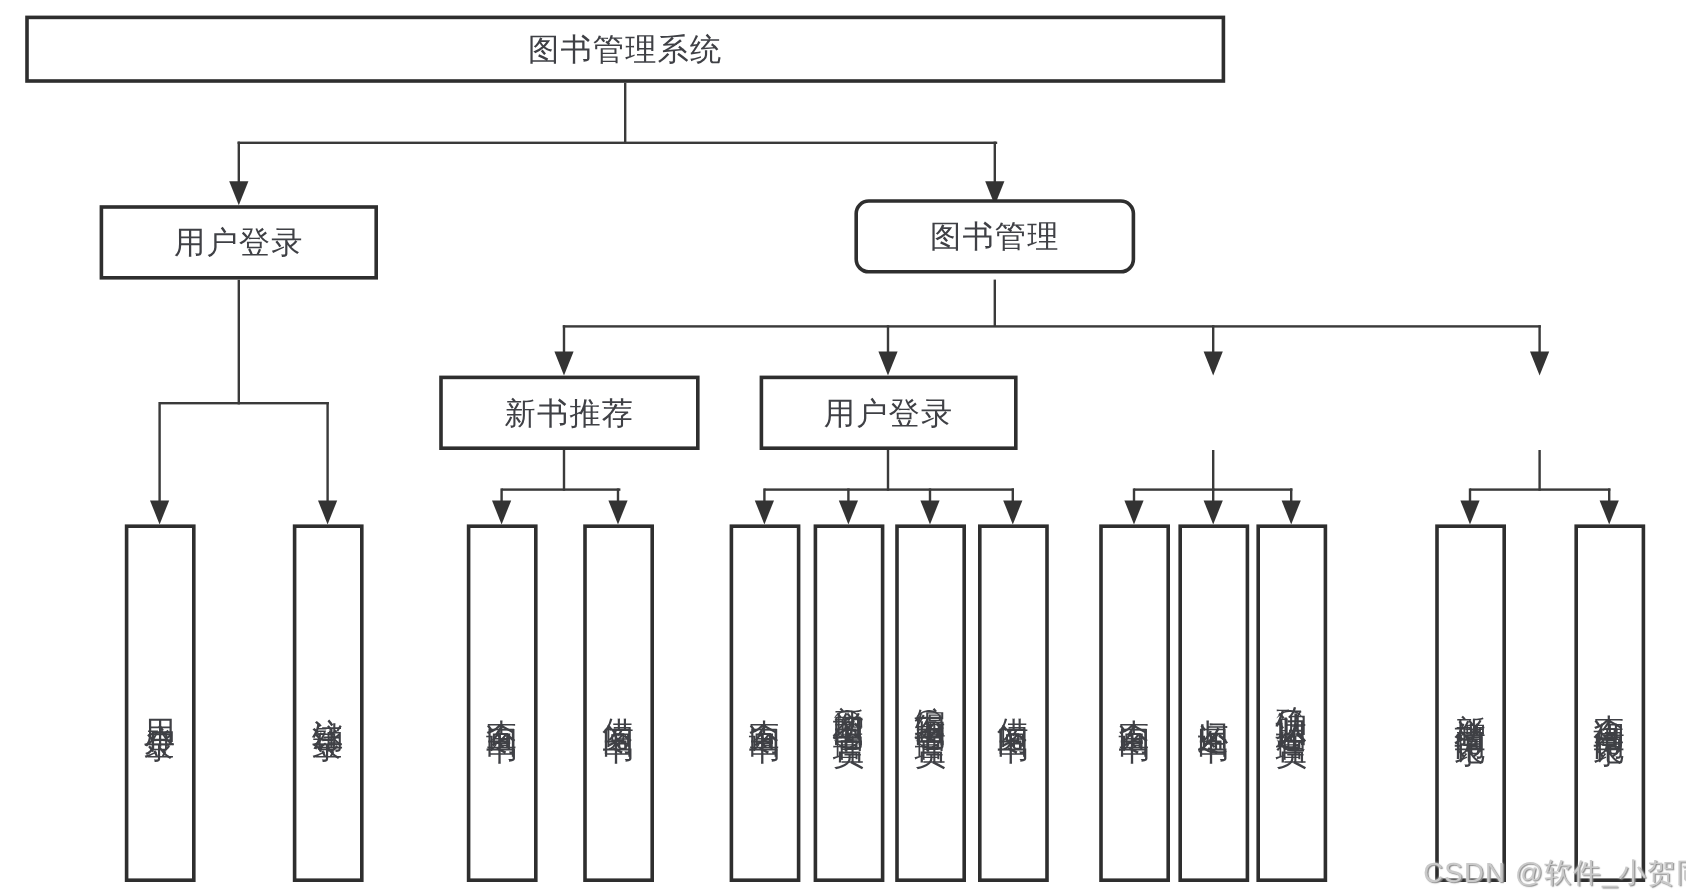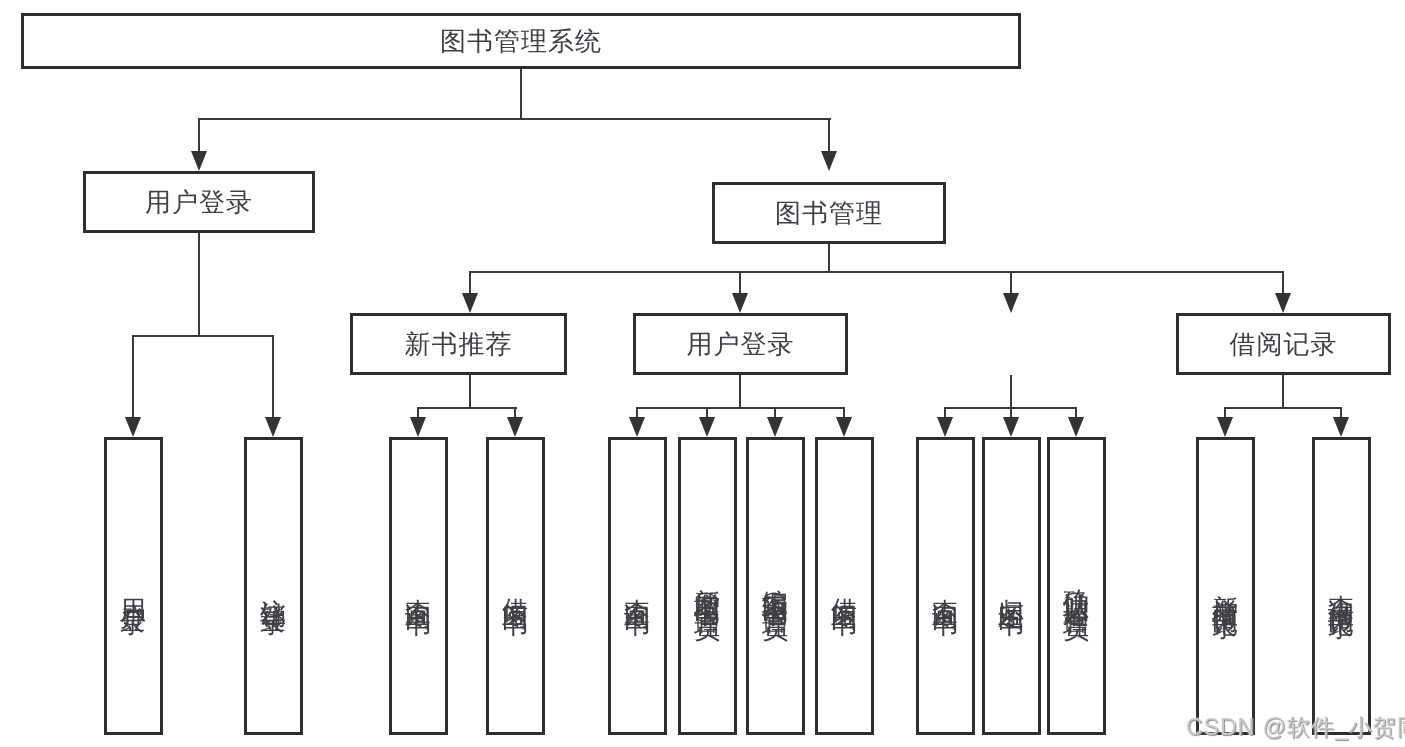--- a/index.html
+++ b/index.html
@@ -65,43 +65,42 @@
   <div class="node" style="left:21px;top:13px;width:1000px;height:56px;">图书管理系统</div>
 
   <div class="vline" style="left:520px;top:67px;height:53px;"></div>
   <div class="hline" style="left:198px;top:118px;width:633px;"></div>
   <div class="vline" style="left:198px;top:118px;height:35px;"></div>
   <div class="ahead" style="left:191px;top:151px;"></div>
   <div class="vline" style="left:828px;top:118px;height:35px;"></div>
   <div class="ahead" style="left:821px;top:151px;"></div>
 
   <div class="node" style="left:83px;top:171px;width:232px;height:62px;">用户登录</div>
-  <div class="node" style="left:712px;top:182px;width:234px;height:62px;">图书管理</div>
+  <div class="node" style="left:712px;top:166px;width:234px;height:62px;border-radius:12px;">图书管理</div>
 
   <div class="vline" style="left:198px;top:233px;height:104px;"></div>
   <div class="hline" style="left:133px;top:335px;width:141px;"></div>
   <div class="vline" style="left:132px;top:335px;height:84px;"></div>
   <div class="ahead" style="left:125px;top:417px;"></div>
   <div class="vline" style="left:272px;top:335px;height:84px;"></div>
   <div class="ahead" style="left:265px;top:417px;"></div>
 
   <div class="vline" style="left:828px;top:233px;height:39px;"></div>
   <div class="hline" style="left:469px;top:271px;width:815px;"></div>
   <div class="vline" style="left:469px;top:271px;height:24px;"></div>
   <div class="ahead" style="left:462px;top:293px;"></div>
   <div class="vline" style="left:739px;top:271px;height:24px;"></div>
   <div class="ahead" style="left:732px;top:293px;"></div>
   <div class="vline" style="left:1010px;top:271px;height:24px;"></div>
   <div class="ahead" style="left:1003px;top:293px;"></div>
   <div class="vline" style="left:1282px;top:271px;height:24px;"></div>
   <div class="ahead" style="left:1275px;top:293px;"></div>
 
-  <div class="node" style="left:350px;top:313px;width:217px;height:62px;">新书推荐</div>
+  <div class="node" style="left:366px;top:313px;width:217px;height:62px;">新书推荐</div>
   <div class="node" style="left:633px;top:313px;width:215px;height:62px;">用户登录</div>
-  <div class="node" style="left:1176px;top:313px;width:215px;height:62px;">借阅记录</div>
 
   <div class="vline" style="left:469px;top:375px;height:34px;"></div>
   <div class="hline" style="left:418px;top:407px;width:99px;"></div>
   <div class="vline" style="left:417px;top:407px;height:12px;"></div>
   <div class="ahead" style="left:410px;top:417px;"></div>
   <div class="vline" style="left:514px;top:407px;height:12px;"></div>
   <div class="ahead" style="left:507px;top:417px;"></div>
 
   <div class="vline" style="left:739px;top:375px;height:34px;"></div>
   <div class="hline" style="left:637px;top:407px;width:208px;"></div>

